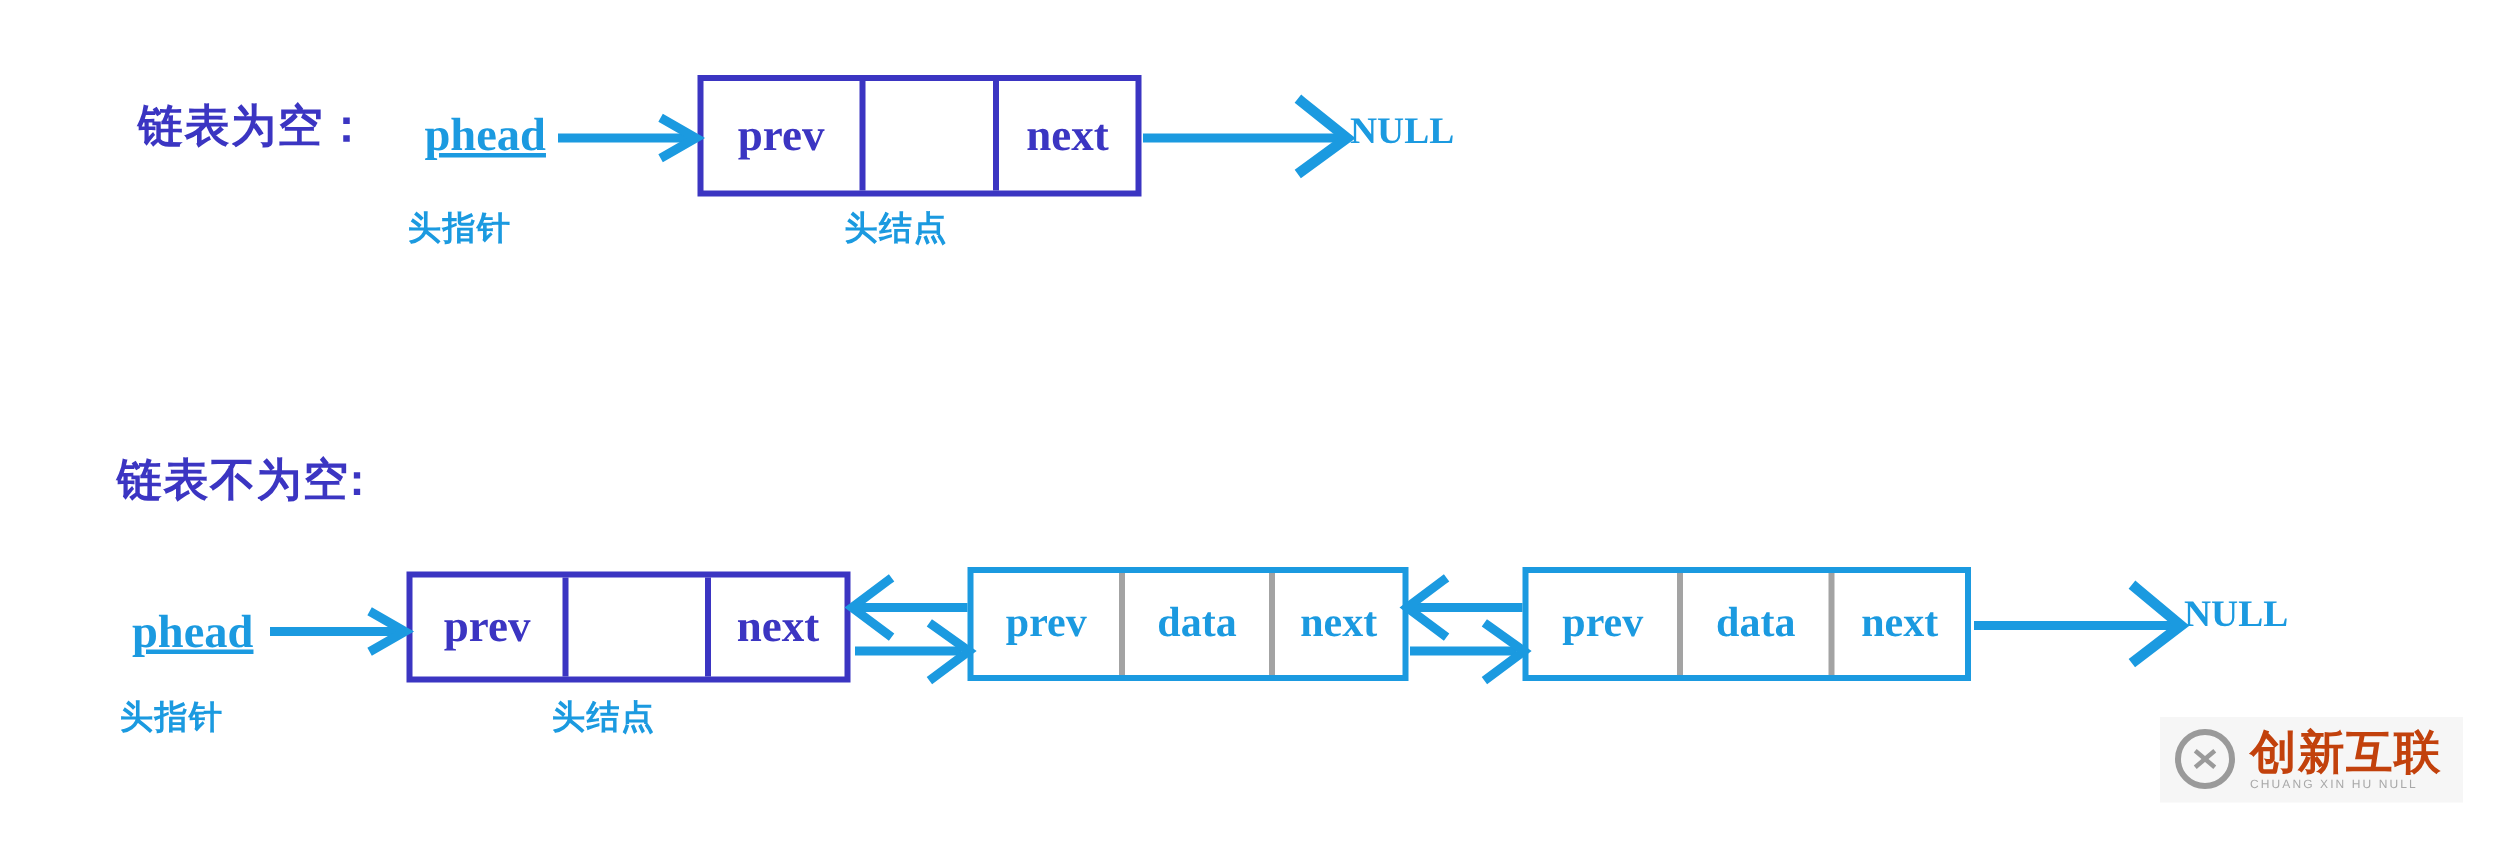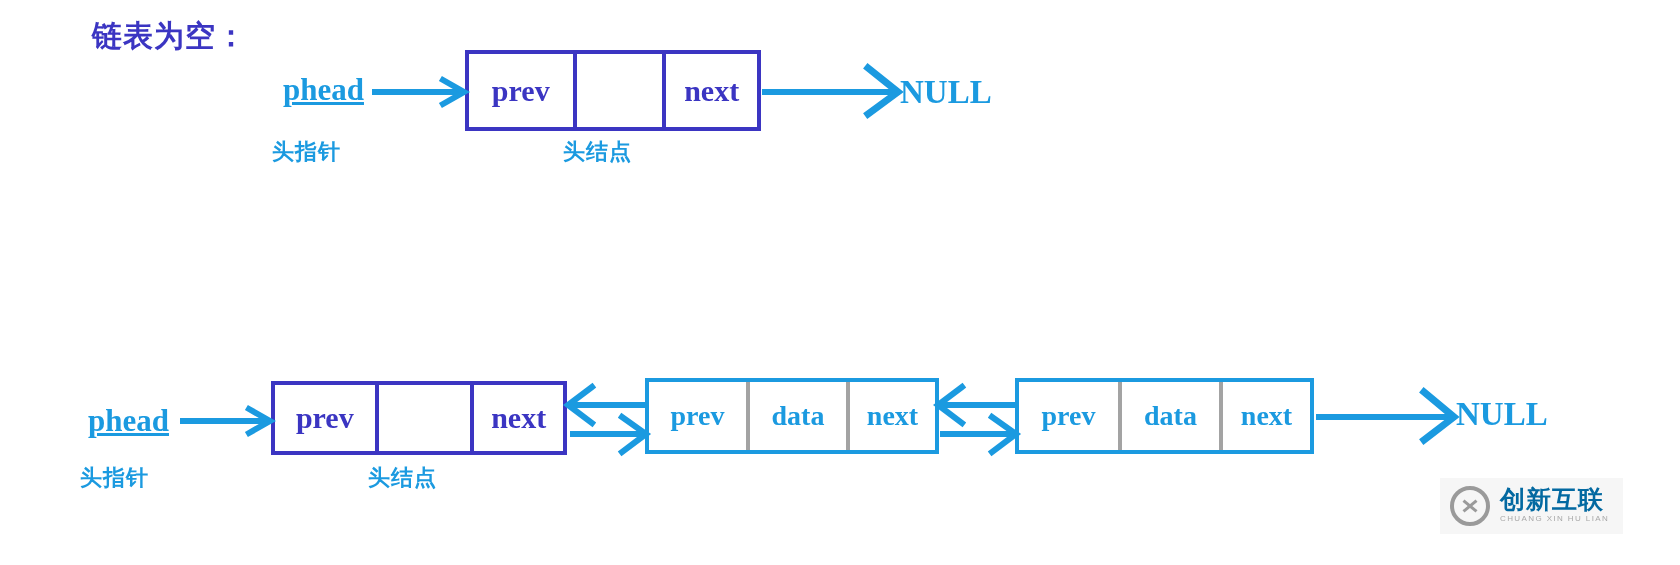--- a/index.html
+++ b/index.html
@@ -20,20 +20,21 @@
 
   
   .section-title {
     position: absolute;
     font-family: "Liberation Sans", sans-serif;
     font-weight: bold;
     font-size: 30px;
     color: #3b35c2;
     white-space: nowrap;
     letter-spacing: 1px;
+    margin-top: 48px;
   }
   .cn-label {
     position: absolute;
     font-family: "Liberation Sans", sans-serif;
     font-weight: bold;
     font-size: 22px;
     color: #1b9ae0;
     white-space: nowrap;
     letter-spacing: 1px;
   }
@@ -43,21 +44,21 @@
     font-weight: bold;
     font-size: 31px;
     color: #1b9ae0;
     white-space: nowrap;
     text-decoration: underline;
   }
   .null-label {
     position: absolute;
     font-family: "Liberation Serif", serif;
     font-weight: bold;
-    font-size: 33px;
+    font-size: 25px;
     color: #1b9ae0;
     white-space: nowrap;
     text-align: center;
   }
 
   
   .node {
     position: absolute;
     display: flex;
     box-sizing: border-box;
@@ -141,24 +142,24 @@
     height: 3px;
     background: #9a9a9a;
     transform: translate(-50%,-50%) rotate(40deg);
   }
   .wm-texts {
     display: flex;
     flex-direction: column;
     line-height: 1.05;
   }
   .wm-main {
-    font-family: Liberation Mono, monospace;
-    font-weight: bold;
-    font-size: 25px;
-    color: #0369a1;
+    font-family: Liberation Serif, serif;
+    font-weight: bold;
+    font-size: 31px;
+    color: #c2410c;
     letter-spacing: 1px;
   }
   .wm-sub {
     font-family: "Liberation Sans", sans-serif;
     font-size: 8px;
     color: #a8a8a8;
     letter-spacing: 1.4px;
   }
 </style>
 </head>
@@ -175,20 +176,21 @@
   <div class="node head" style="left:465px; top:50px; width:296px; height:81px;">
     <div class="cell" style="width:105px;">prev</div>
     <div class="cell" style="width:91px;"></div>
     <div class="cell" style="width:96px;">next</div>
   </div>
 
   <div class="cn-label" style="left:563px; top:137px;">头结点</div>
 
   <div class="null-label" style="left:900px; top:74px;">NULL</div>
 
+  <div class="section-title" style="left:78px; top:252px;">链表不为空:</div>
 
   <div class="ptr-label" style="left:88px; top:403px;">phead</div>
 
   <div class="cn-label" style="left:80px; top:463px;">头指针</div>
 
   <div class="node head" style="left:271px; top:381px; width:296px; height:74px;">
     <div class="cell" style="width:101px;">prev</div>
     <div class="cell" style="width:97px;"></div>
     <div class="cell" style="width:94px;">next</div>
   </div>
@@ -247,17 +249,17 @@
     <g>
       <line x1="1316" y1="417" x2="1452" y2="417" stroke="#1b9ae0" stroke-width="6"></line>
       <polyline points="1424,392 1454,417 1424,440" fill="none" stroke="#1b9ae0" stroke-width="7" stroke-linecap="square"></polyline>
     </g>
   </svg>
 
   <div id="watermark" style="left:1440px; top:478px;">
     <div class="wm-mark"></div>
     <div class="wm-texts">
       <div class="wm-main">创新互联</div>
-      <div class="wm-sub">CHUANG XIN HU LIAN</div>
+      <div class="wm-sub">CHUANG XIN HU NULL</div>
     </div>
   </div>
 
 </div>
 
 </body></html>

